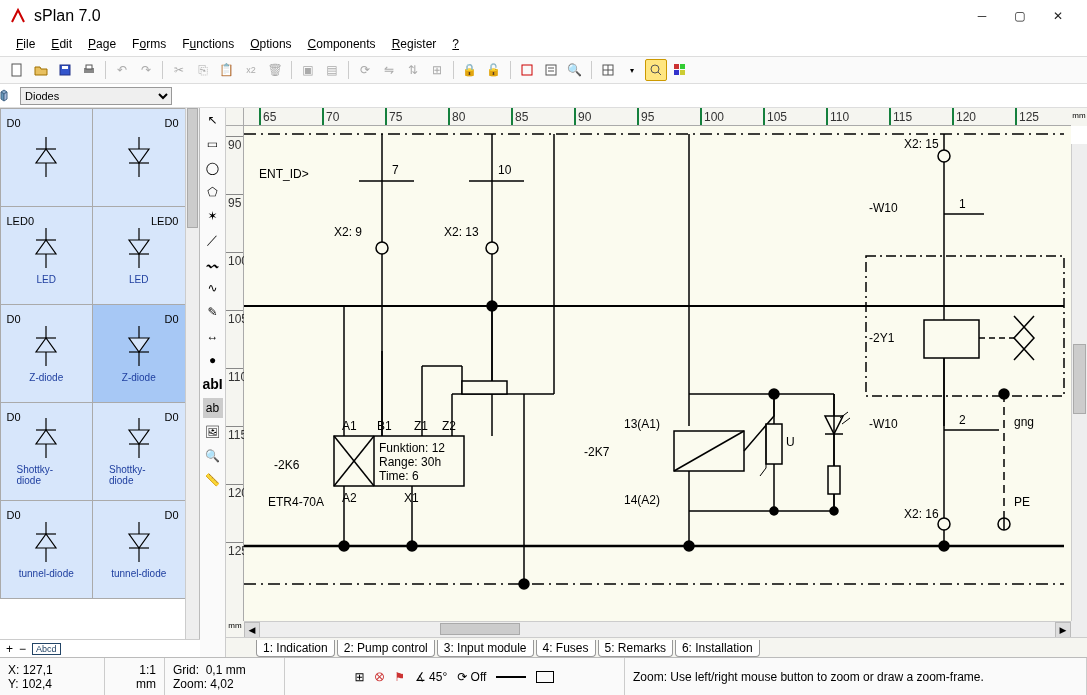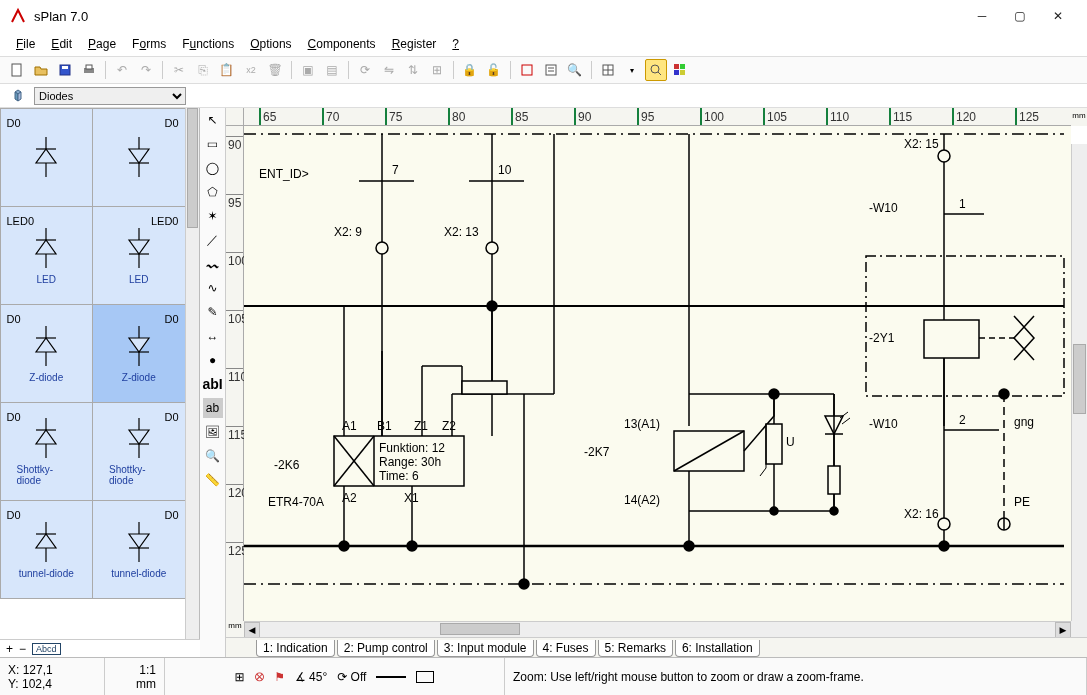--- a/index.html
+++ b/index.html
@@ -1,27 +1,27 @@
 <!DOCTYPE html>
 <html><head>
 <meta charset="utf-8">
 <style>
 *{box-sizing:border-box;margin:0;padding:0;font-family:"Segoe UI",Tahoma,sans-serif;font-size:12px;user-select:none}
 body{background:#fff;width:1087px;height:695px;overflow:hidden;display:flex;flex-direction:column}
 .titlebar{height:32px;display:flex;align-items:center;padding:0 10px;background:#fff}
 .titlebar .logo{width:16px;height:16px;margin-right:8px}
-.titlebar .title{flex:1;font-size:13px}
+.titlebar .title{flex:1;font-size:16px}
 .titlebar .winbtn{width:38px;height:28px;display:flex;align-items:center;justify-content:center;color:#222}
 .menubar{height:24px;display:flex;align-items:center;padding:0 10px;gap:4px}
 .menubar span{padding:2px 6px;cursor:default}
 .menubar span u{text-decoration:underline}
 .toolbar{height:28px;border-top:1px solid #ddd;border-bottom:1px solid #ddd;display:flex;align-items:center;padding:0 6px;gap:2px;background:#fafafa}
 .toolbar .btn{width:22px;height:22px;display:flex;align-items:center;justify-content:center;border-radius:2px}
 .toolbar .sep{width:1px;height:18px;background:#ccc;margin:0 3px}
-.librow{height:24px;display:flex;align-items:center;padding:0 14px;gap:4px;border-bottom:1px solid #ddd}
+.librow{height:24px;display:flex;align-items:center;padding:0 0;gap:4px;border-bottom:1px solid #ddd}
 .librow select{width:152px;height:18px;font-size:11px;border:1px solid #999}
 .main{flex:1;display:flex;min-height:0}
 .library{width:200px;display:flex;border-right:1px solid #bbb;background:#fff}
 .libgrid{flex:1;display:grid;grid-template-columns:1fr 1fr;grid-auto-rows:98px;overflow:hidden}
 .libcell{border:1px solid #aaa;margin:-0.5px;display:flex;flex-direction:column;align-items:center;justify-content:center;background:#d7e6fb;padding:16px;position:relative}
 .libcell.sel{background:#a7c8f5}
 .libcell .lbl{font-size:10px;color:#2040a0;margin-top:4px}
 .libcell .d0{font-size:11px;color:#000;position:absolute}
 .libscroll{width:14px;background:#eee;border-left:1px solid #ccc;position:relative}
 .libscroll .thumb{position:absolute;left:1px;right:1px;top:0;height:120px;background:#ccc;border:1px solid #aaa}
@@ -525,20 +525,24 @@
 
 <div class="status">
   <div class="cell" style="width:105px">
     <div>X: 127,1</div>
       <div>Y: 102,4</div>
   </div>
   <div class="cell" style="width:60px;text-align:right">
     <div>1:1</div>
       <div>mm</div>
   </div>
+  <div class="cell" style="width:120px">
+    <div><span>Grid:</span>&nbsp;&nbsp;<span>0,1 mm</span></div>
+    <div><span>Zoom:</span>&nbsp;<span>4,02</span></div>
+  </div>
   <div class="cell" style="width:340px;flex-direction:row;align-items:center;gap:10px">
     <span>⊞</span>
     <span style="color:#c33">⭙</span>
     <span style="color:#c33">⚑</span>
     <span>∡ <span>45°</span></span>
     <span>⟳ <span>Off</span></span>
     <span style="border-top:2px solid #000;width:30px;display:inline-block"></span>
     <span style="border:1px solid #000;width:18px;height:12px;display:inline-block"></span>
   </div>
   <div class="cell" style="flex:1">

